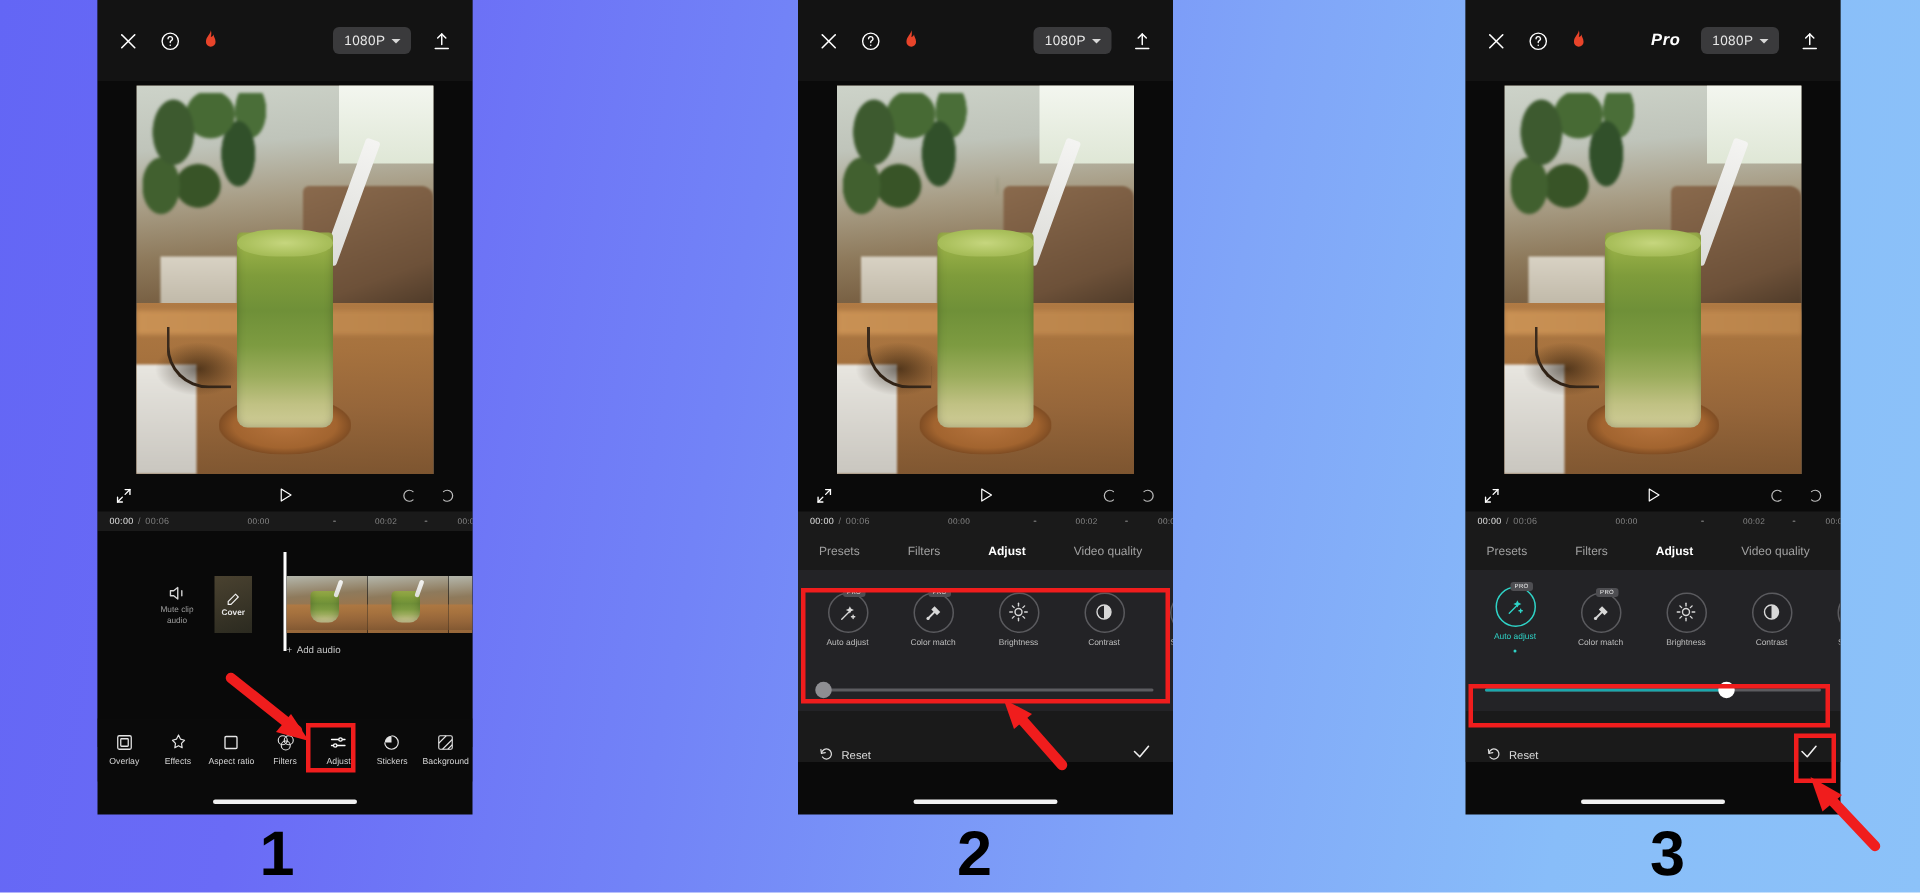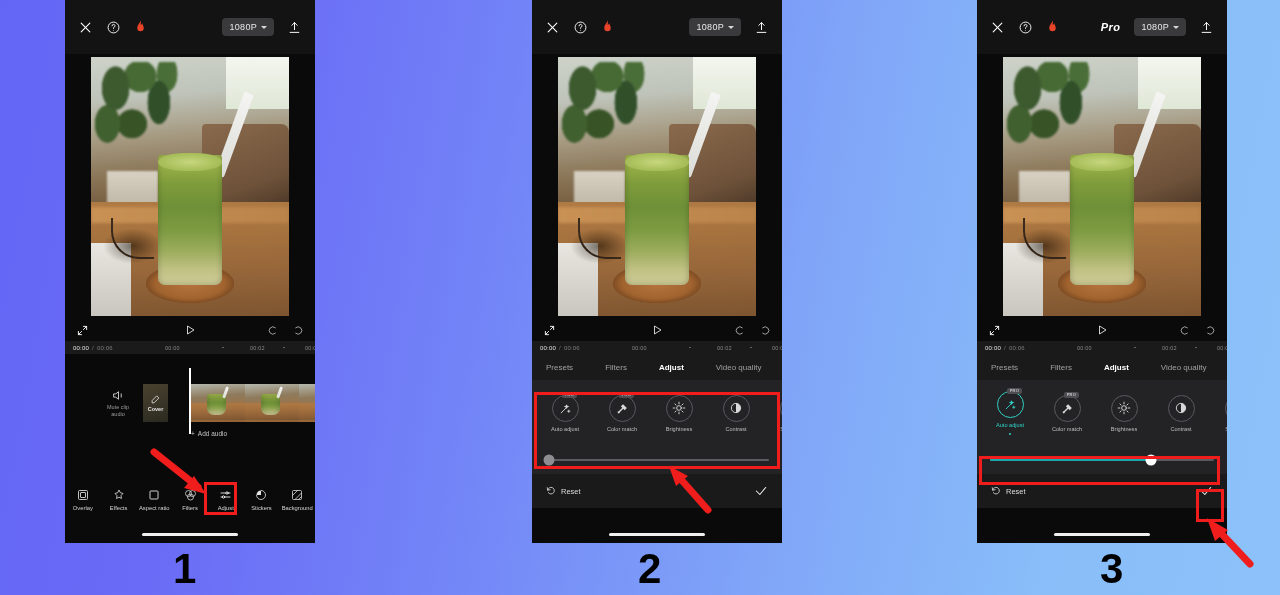--- a/index.html
+++ b/index.html
@@ -266,21 +266,21 @@
     background: #1ba8ad; border-radius: 2px;
   }
   .slider-knob {
     position: absolute; top: 50%; transform: translate(-50%,-50%);
     width: 11px; height: 11px; border-radius: 50%; background: #ffffff;
   }
   .slider-knob.grey { background: #8e8e92; }
 
   .adj-footer {
     background: #1a1a1a; height: 34px;
-    display: flex; align-items: center; padding: 0 14px;
+    display: flex; align-items: flex-end; padding: 0 14px;
     position: relative;
   }
   .reset-btn { display: flex; align-items: center; gap: 5px; font-size: 7.5px; color: #dcdcdc; }
   .confirm-btn { margin-left: auto; }
 
   
   .home-ind {
     position: absolute; bottom: 7px; left: 50%;
     transform: translateX(-50%);
     width: 96px; height: 3.5px; border-radius: 2px; background: #f0f0f0;

